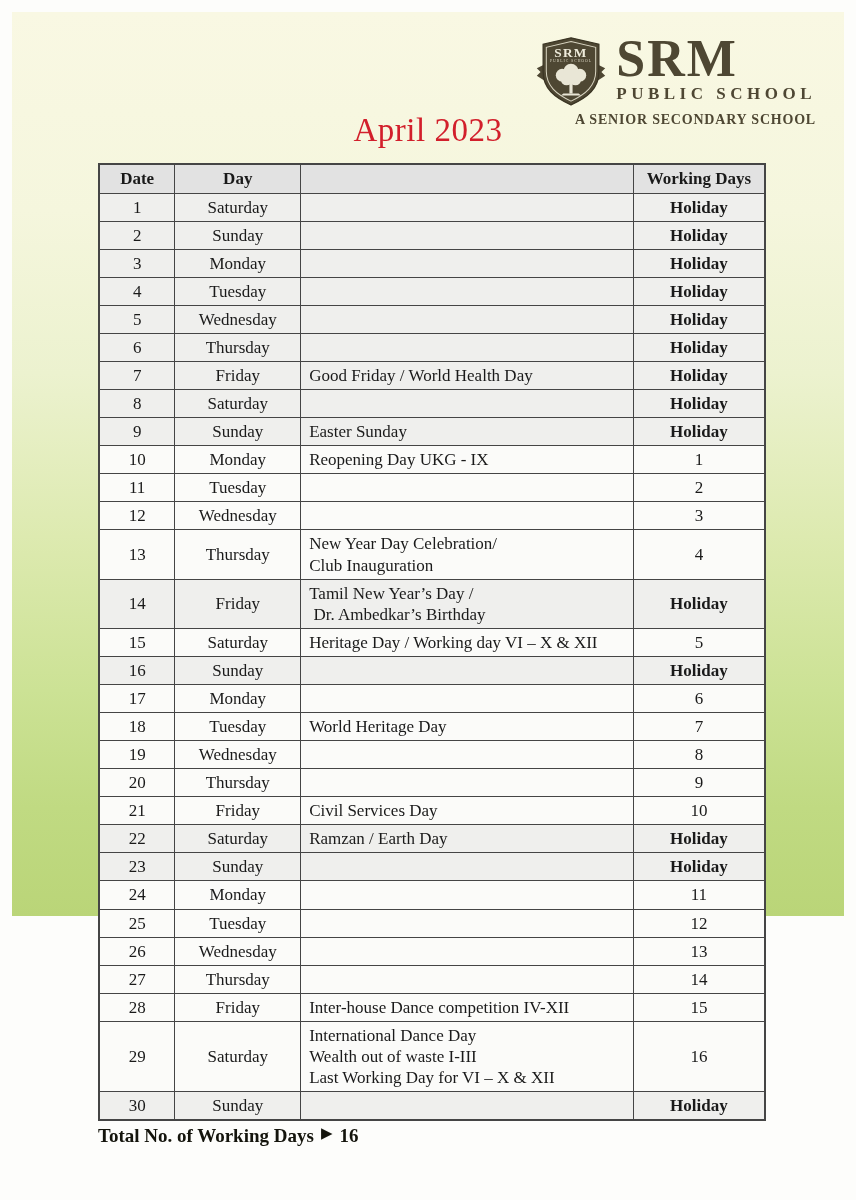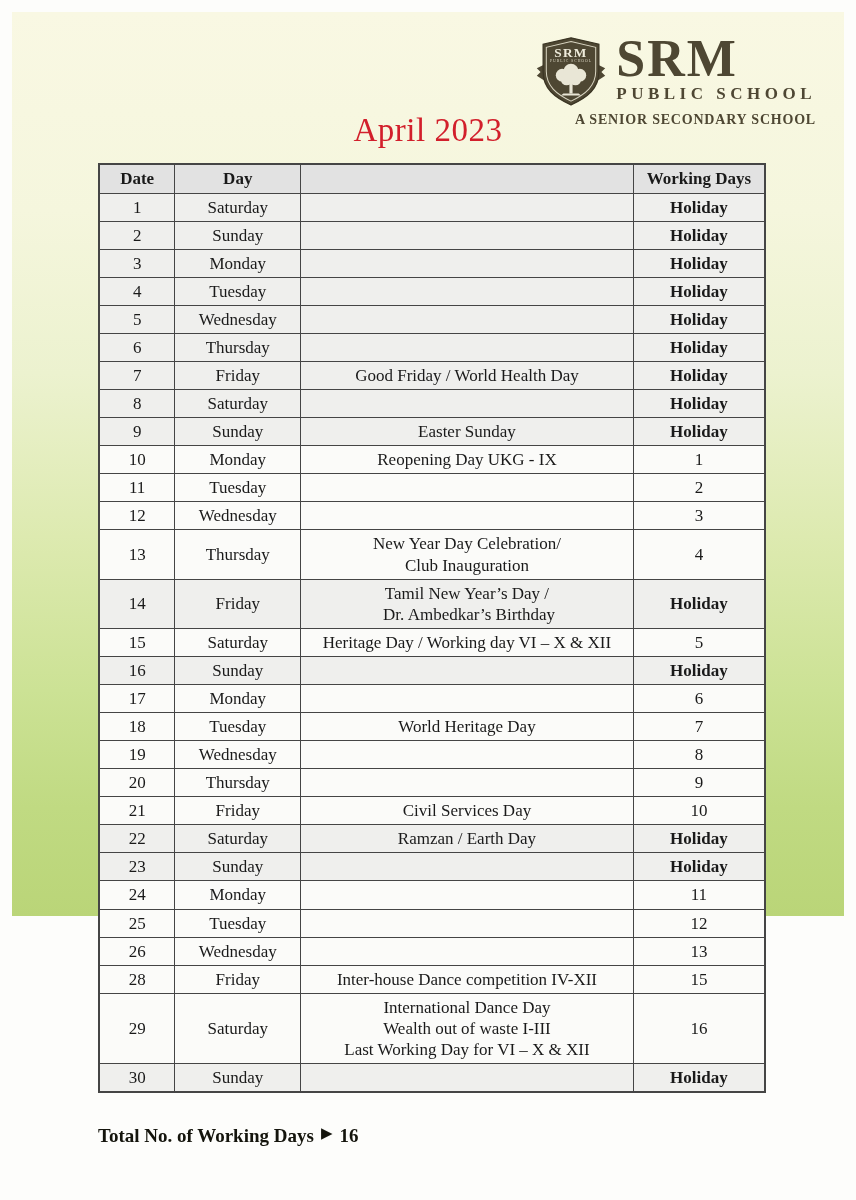--- a/index.html
+++ b/index.html
@@ -92,21 +92,21 @@
   }
   table.calendar th {
     background: #e2e2e2;
     font-weight: bold;
     text-align: center;
     height: 29px;
   }
   table.calendar td { background: #fbfbf9; height: 27px; }
   tr.holiday td { background: #efefed; }
   td.c, th.c { text-align: center; }
-  td.l { text-align: center; }
+  td.l { text-align: left; }
   tr.holiday td[data-name="working-days-cell"] { font-weight: bold; }
   col.c-date  { width: 76px; }
   col.c-day   { width: 126px; }
   col.c-event { width: 334px; }
   col.c-work  { width: 132px; }
   
   .footer {
     position: absolute;
     left: 86px; top: 1113px;
     font-size: 19px;
@@ -330,20 +330,26 @@
           <td class="l" data-name="event-cell"></td>
           <td class="c" data-name="working-days-cell">12</td>
         </tr>
         <tr data-name="table-row">
           <td class="c" data-name="date-cell">26</td>
           <td class="c" data-name="day-cell">Wednesday</td>
           <td class="l" data-name="event-cell"></td>
           <td class="c" data-name="working-days-cell">13</td>
         </tr>
         <tr data-name="table-row">
+          <td class="c" data-name="date-cell">27</td>
+          <td class="c" data-name="day-cell">Thursday</td>
+          <td class="l" data-name="event-cell"></td>
+          <td class="c" data-name="working-days-cell">14</td>
+        </tr>
+        <tr data-name="table-row">
           <td class="c" data-name="date-cell">28</td>
           <td class="c" data-name="day-cell">Friday</td>
           <td class="l" data-name="event-cell">Inter-house Dance competition IV-XII</td>
           <td class="c" data-name="working-days-cell">15</td>
         </tr>
         <tr data-name="table-row">
           <td class="c" data-name="date-cell">29</td>
           <td class="c" data-name="day-cell">Saturday</td>
           <td class="l" data-name="event-cell">International Dance Day<br>Wealth out of waste I-III<br>Last Working Day for VI – X &amp; XII</td>
           <td class="c" data-name="working-days-cell">16</td>

